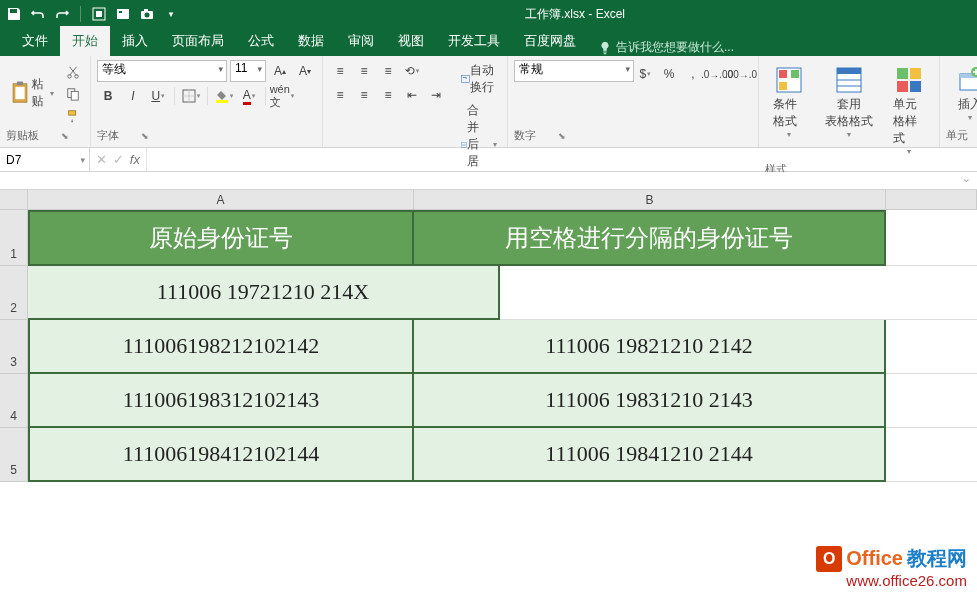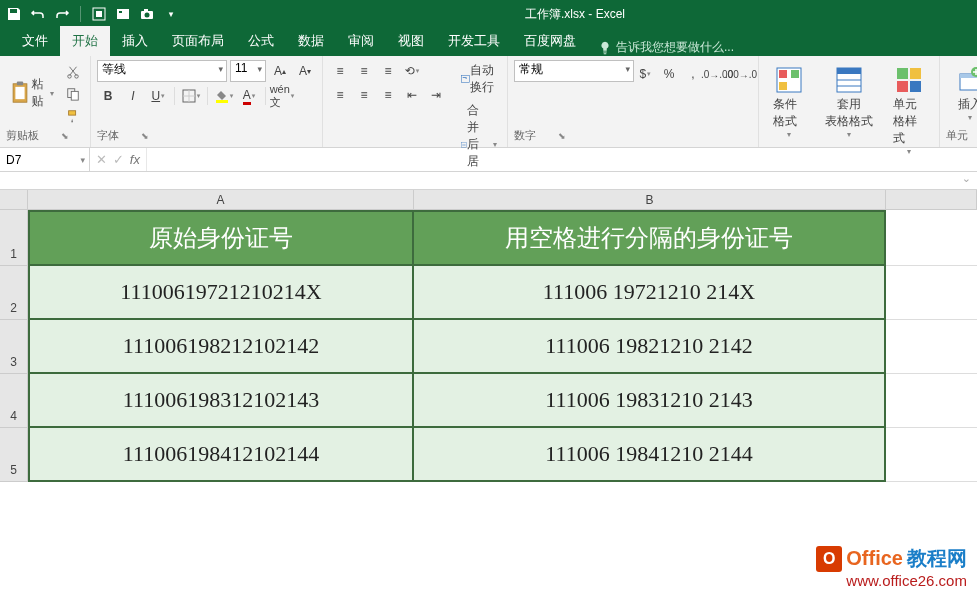--- a/index.html
+++ b/index.html
@@ -332,20 +332,23 @@
               <rect x="4" y="4" width="11" height="11" fill="#6cc06c"></rect>
               <rect x="17" y="4" width="11" height="11" fill="#f0c040"></rect>
               <rect x="4" y="17" width="11" height="11" fill="#e85c5c"></rect>
               <rect x="17" y="17" width="11" height="11" fill="#3a78c0"></rect>
             </svg>
           </div>
         <span>单元格样式</span>
           <span style="font-size:8px;color:#888">▾</span>
       </div>
     </div>
+    <div class="rgroup-label">
+        <span>样式</span>
+      </div>
   </div>
 
   <div class="rgroup" style="border-right:none">
     <div class="rcontent">
       <div class="big-btn">
         <div class="big-icon">
             <svg viewBox="0 0 32 32">
               <rect x="6" y="10" width="20" height="16" fill="#fff" stroke="#3a78c0"></rect>
               <rect x="6" y="10" width="20" height="4" fill="#a8c8e8"></rect>
               <circle cx="22" cy="8" r="5" fill="#6cc06c"></circle>
@@ -393,21 +396,20 @@
   </div>
 
   <div class="gridrow hdr-row">
     <div class="rowh" style="height:56px">1</div>
     <div class="cell colA first">原始身份证号</div>
     <div class="cell colB">用空格进行分隔的身份证号</div>
     <div class="cellC"></div>
   </div>
   <div class="gridrow data-row">
     <div class="rowh" style="height:54px">2</div>
-    <div class="cell colA first">11100619721210214X</div>
     <div class="cell colB">111006  19721210  214X</div>
     <div class="cellC"></div>
   </div>
   <div class="gridrow data-row">
     <div class="rowh" style="height:54px">3</div>
     <div class="cell colA first">111006198212102142</div>
     <div class="cell colB">111006  19821210  2142</div>
     <div class="cellC"></div>
   </div>
   <div class="gridrow data-row">

